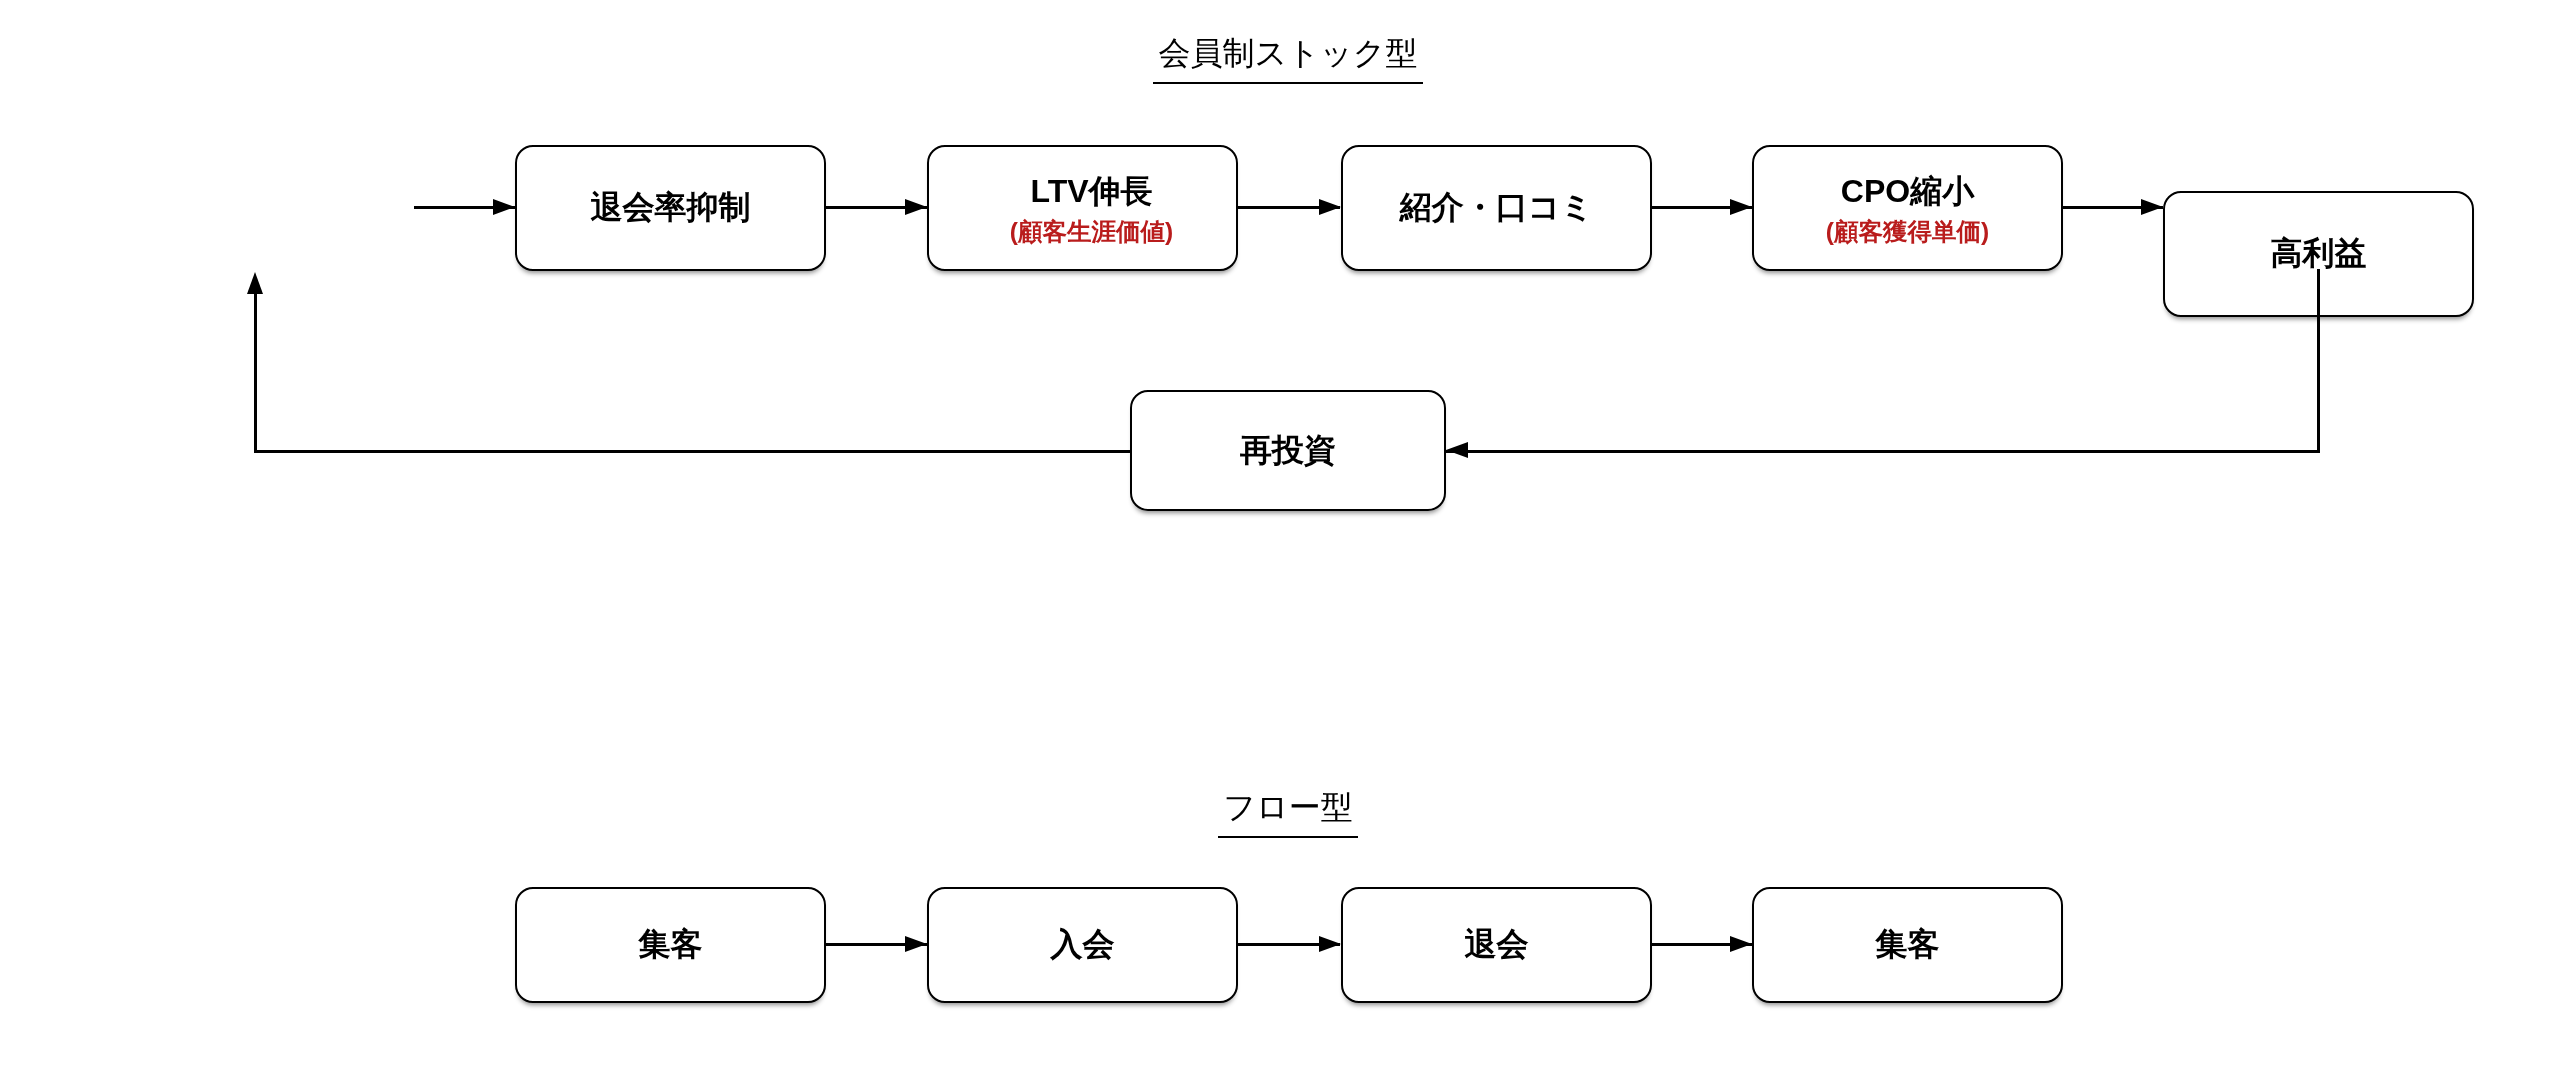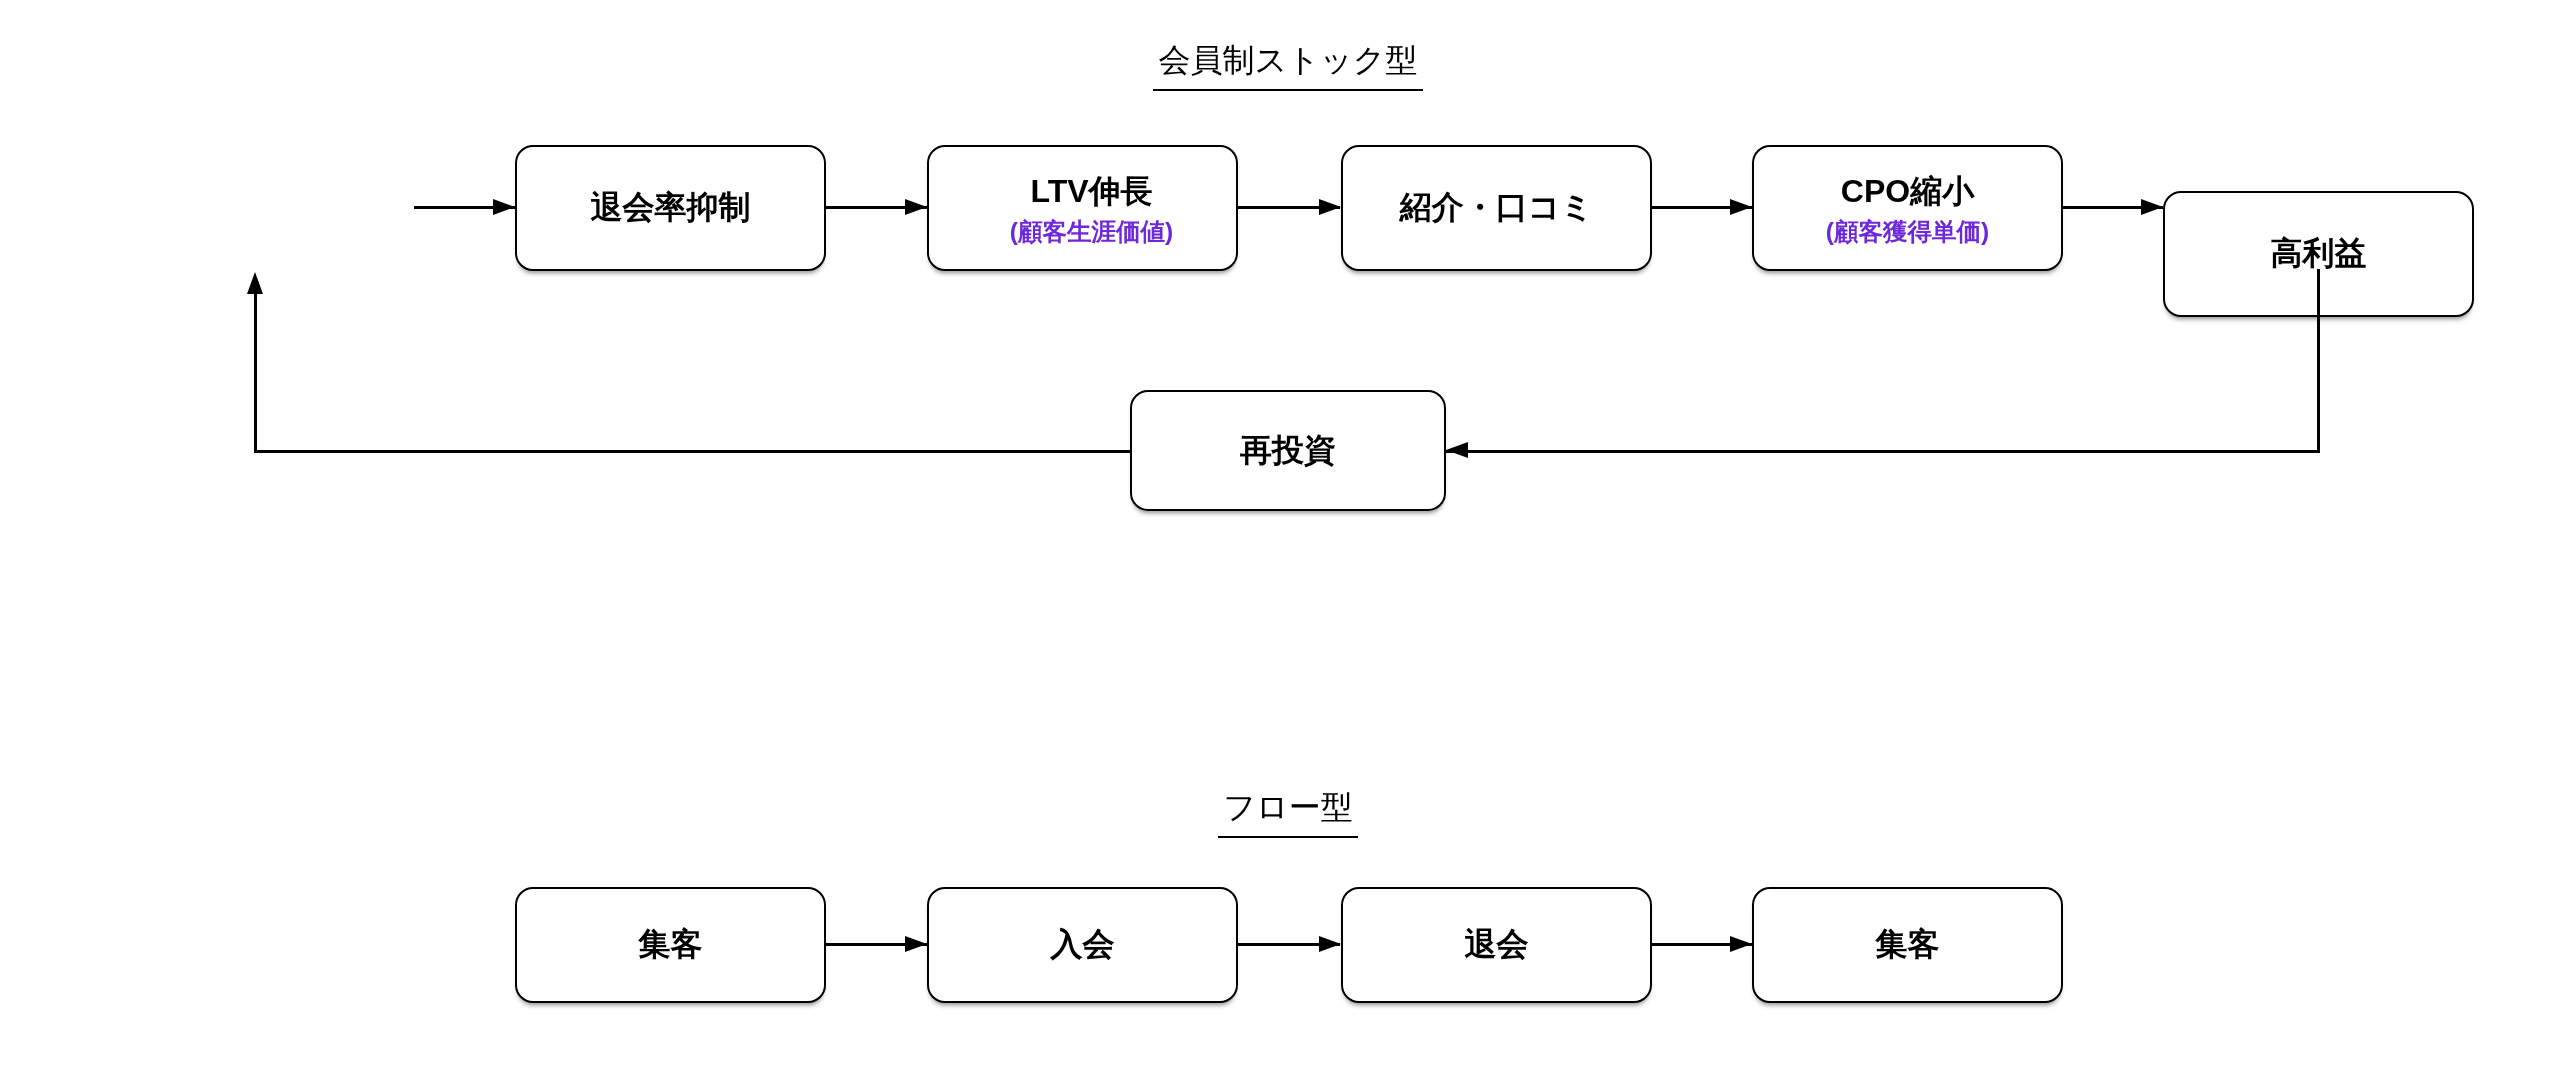--- a/index.html
+++ b/index.html
@@ -7,37 +7,37 @@
   #canvas{position:relative;width:2576px;height:1074px;background:#ffffff;overflow:hidden;color:#000;}
 
   .section-title{position:absolute;left:0;width:2576px;text-align:center;
     font-size:32px;font-weight:400;color:#000;}
   .section-title .underline{display:inline-block;border-bottom:2.6px solid #000;padding:0 5.2px 5.8px;}
 
   .node{position:absolute;box-sizing:border-box;background:#fff;border:2.6px solid #000;
     border-radius:18px;display:flex;flex-direction:column;align-items:center;justify-content:center;
     text-align:center;box-shadow:0 4.5px 5.8px -3.2px rgba(0,0,0,0.45);}
   .node .main{font-size:32px;font-weight:700;line-height:1.42;color:#000;}
-  .node .sub{font-size:24.5px;font-weight:700;line-height:1.2;margin-top:2.6px;color:#6d28d9;}
+  .node .sub{font-size:24.5px;font-weight:700;line-height:1.2;margin-top:2.6px;color:#b91c1c;}
 
   .row1{top:145px;height:126px;width:311px;}
   .row2{top:887px;height:116px;width:311px;}
 
   .hline{position:absolute;height:2.6px;background:#000;box-shadow:0 3.2px 3.9px -1.9px rgba(0,0,0,0.35);}
   .vline{position:absolute;width:2.6px;background:#000;}
   .ah-r{position:absolute;width:0;height:0;border-top:8.4px solid transparent;border-bottom:8.4px solid transparent;border-left:22px solid #000;}
   .ah-l{position:absolute;width:0;height:0;border-top:8.4px solid transparent;border-bottom:8.4px solid transparent;border-right:22px solid #000;}
   .ah-u{position:absolute;width:0;height:0;border-left:8.4px solid transparent;border-right:8.4px solid transparent;border-bottom:22px solid #000;}
 </style>
 </head>
 <body>
 
 <div id="canvas">
 
-  <div class="section-title" style="top:39px;">
+  <div class="section-title" style="top:32px;">
     <span class="underline">会員制ストック型</span>
   </div>
 
   <div class="node row1" style="left:515px;">
     <span class="main">退会率抑制</span>
   </div>
   <div class="node row1" style="left:927px;padding-left:18px;">
     <span class="main">LTV伸長</span>
     <span class="sub">(顧客生涯価値)</span>
   </div>

